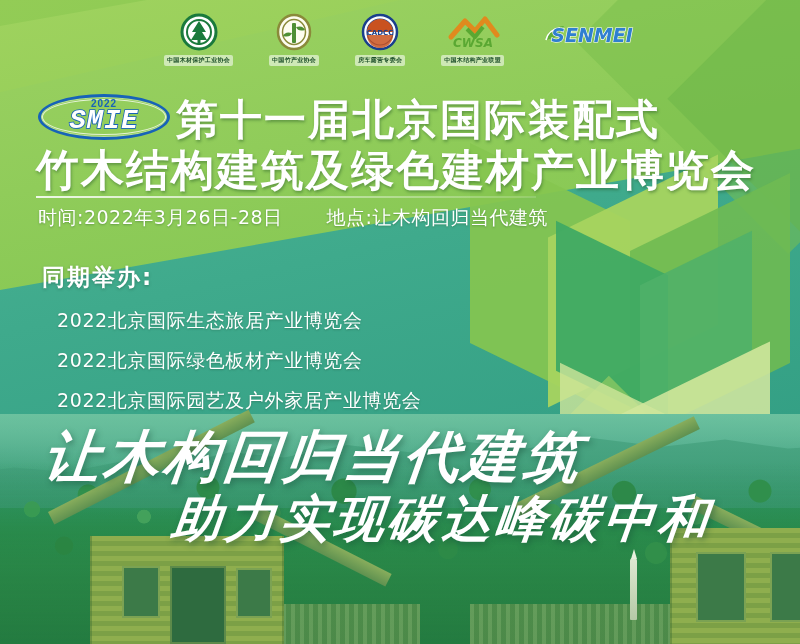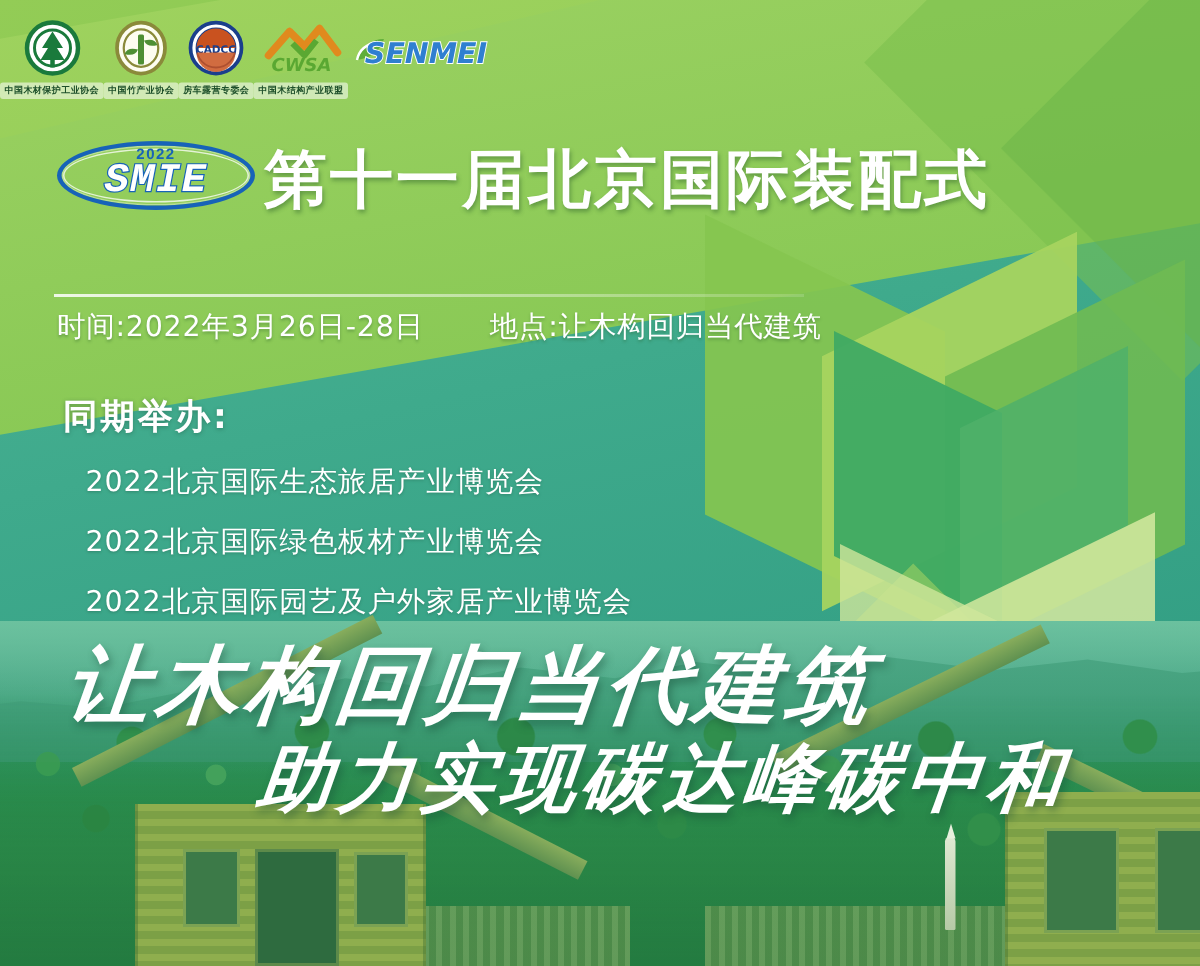--- a/index.html
+++ b/index.html
@@ -171,21 +171,21 @@
     border-bottom:10px solid #e8f0de;
   }
   .deck{
     position:absolute;bottom:0;height:40px;
     background:repeating-linear-gradient(90deg,rgba(150,180,110,.55) 0 4px,rgba(110,150,80,.55) 4px 9px);
   }
 
   
   .logo-row{
     position:absolute;left:0;top:8px;width:100%;height:62px;
-    display:flex;align-items:center;
+    display:flex;align-items:center;justify-content:center;gap:36px;
   }
   .logo{
     position:relative;display:flex;flex-direction:column;align-items:center;justify-content:center;
   }
   .logo .mark{display:block;}
   .logo .cap{
     font-size:6px;letter-spacing:.3px;color:#1d4f2a;font-weight:bold;
     background:rgba(255,255,255,.55);padding:1px 3px;border-radius:2px;
     margin-top:2px;white-space:nowrap;
   }
@@ -383,20 +383,21 @@
   </div>
 
   <div class="smie">
     <div class="ring"></div>
     <div class="ring2"></div>
     <div class="yr">2022</div>
     <div class="wd">SMIE</div>
   </div>
 
   <div class="title1">第十一届北京国际装配式</div>
+  <div class="title2">竹木结构建筑及绿色建材产业博览会</div>
   <div class="rule"></div>
 
   <div class="meta">
     <span>时间:2022年3月26日-28日</span>
     <span>地点:让木构回归当代建筑</span>
   </div>
 
   <div class="concurrent">
     <h3>同期举办:</h3>
     <ul>

